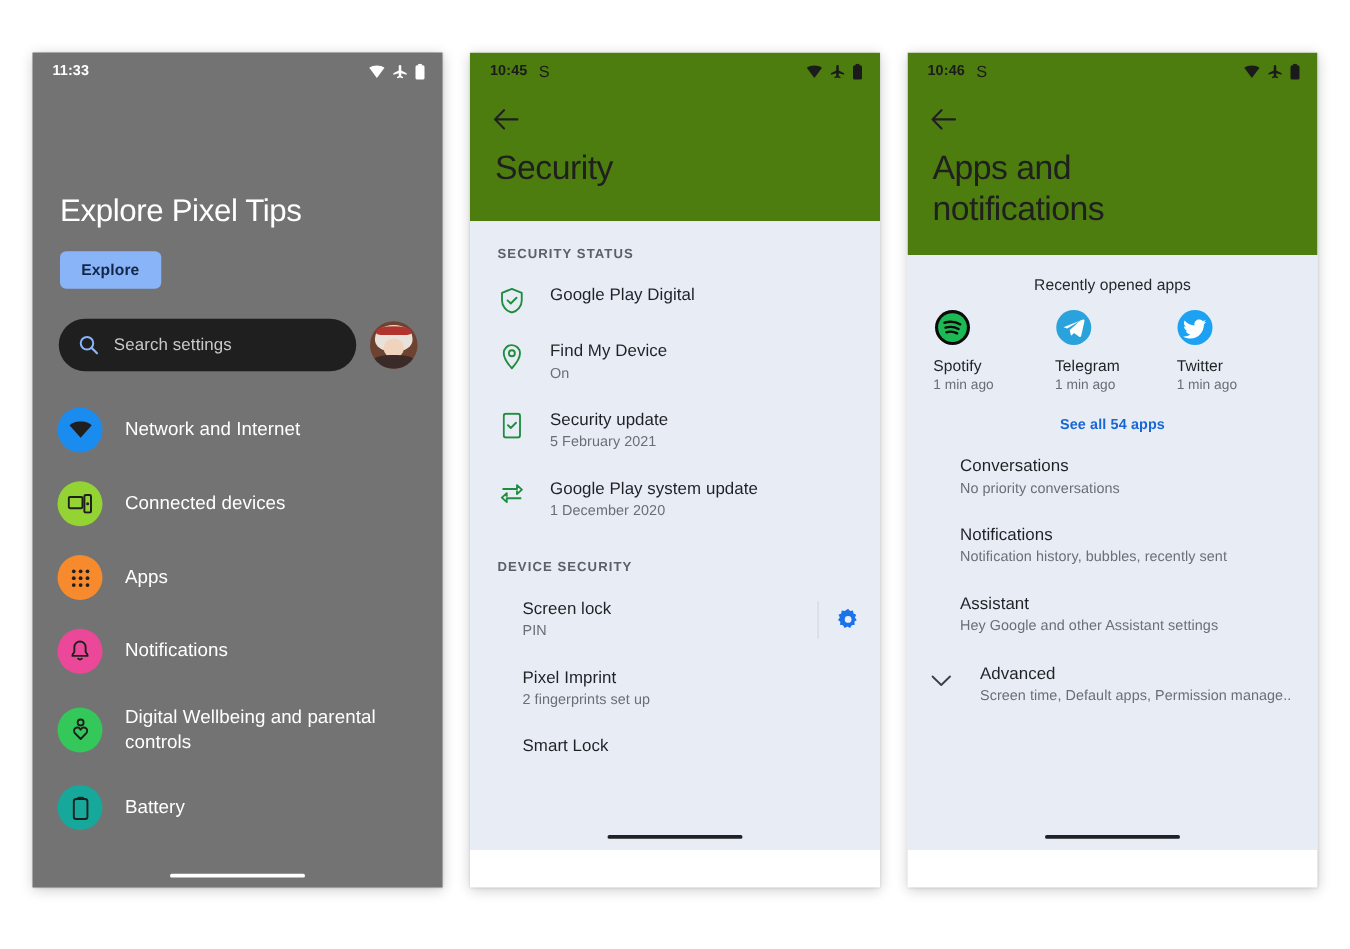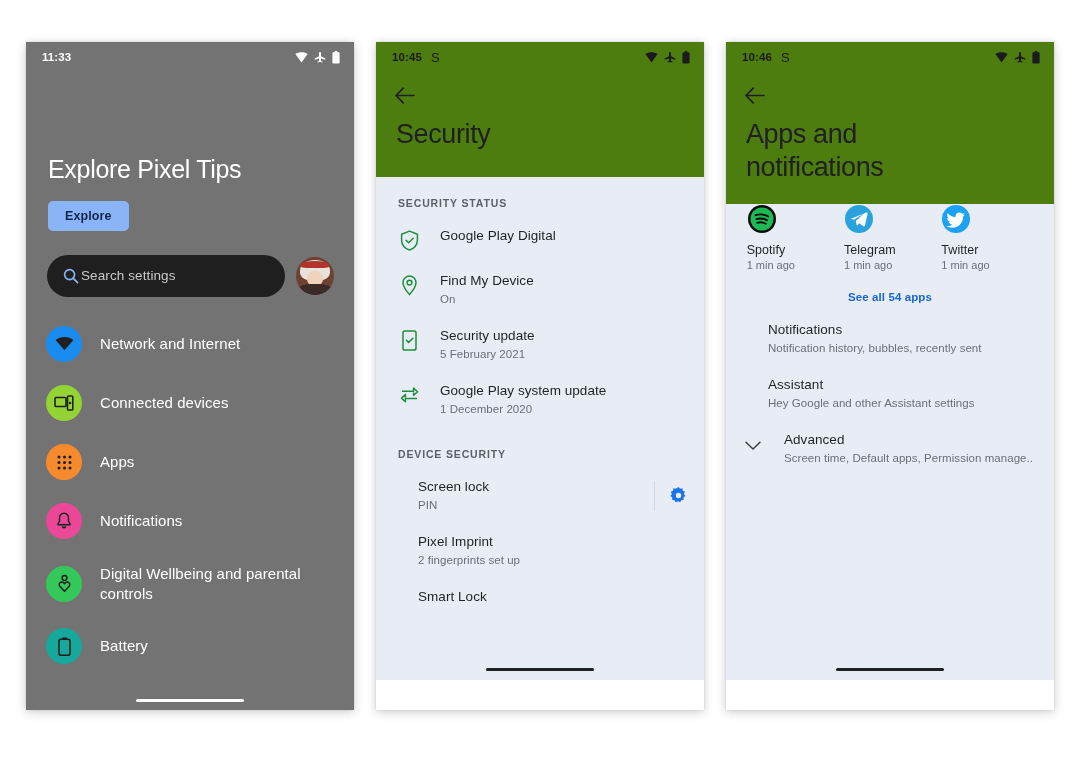--- a/index.html
+++ b/index.html
@@ -99,21 +99,21 @@
   }
   .searchbar {
     flex: 1;
     height: 42px;
     border-radius: 21px;
     background: #1f1f1f;
     display: flex;
     align-items: center;
     padding: 0 16px;
     box-sizing: border-box;
-    gap: 2px;
+    gap: 12px;
   }
   .search-placeholder {
     font-size: 13.5px;
     color: #c9c9c9;
     letter-spacing: 0.1px;
   }
   .avatar {
     width: 38px;
     height: 38px;
     border-radius: 50%;
@@ -624,20 +624,21 @@
                 <path d="M8.2 1.2 1 8.5l7.2 7.3M1.3 8.5H19" fill="none" stroke="#1f1f1f" stroke-width="1.7" stroke-linecap="round" stroke-linejoin="round"></path>
               </svg>
           </span>
         </div>
 
         <div class="big-title two-line" style="max-width:220px">Apps and notifications</div>
       </div>
 
       <div class="p-light-body">
 
+        <div class="recent-head">Recently opened apps</div>
 
         <div class="recent-apps">
 
           <div class="recent-app">
             <div class="app-icon-wrap">
               <svg width="30" height="30" viewBox="0 0 30 30">
                   <circle cx="15" cy="15" r="14" fill="#0b0b0b"></circle>
                   <circle cx="15" cy="15" r="11.5" fill="#1db954"></circle>
                   <g fill="none" stroke="#0b0b0b" stroke-width="1.9" stroke-linecap="round">
                     <path d="M8.6 11.2c4-1.2 9-0.8 12.6 1.3"></path>
@@ -669,20 +670,26 @@
                 </svg>
             </div>
             <div class="recent-name">Twitter</div>
             <div class="recent-time">1 min ago</div>
           </div>
 
         </div>
 
         <div class="see-all">See all 54 apps</div>
 
+        <div class="srow indent-row">
+          <div class="srow-texts">
+            <div class="srow-title">Conversations</div>
+            <div class="srow-sub">No priority conversations</div>
+          </div>
+        </div>
 
         <div class="srow indent-row">
           <div class="srow-texts">
             <div class="srow-title">Notifications</div>
             <div class="srow-sub">Notification history, bubbles, recently sent</div>
           </div>
         </div>
 
         <div class="srow indent-row">
           <div class="srow-texts">

